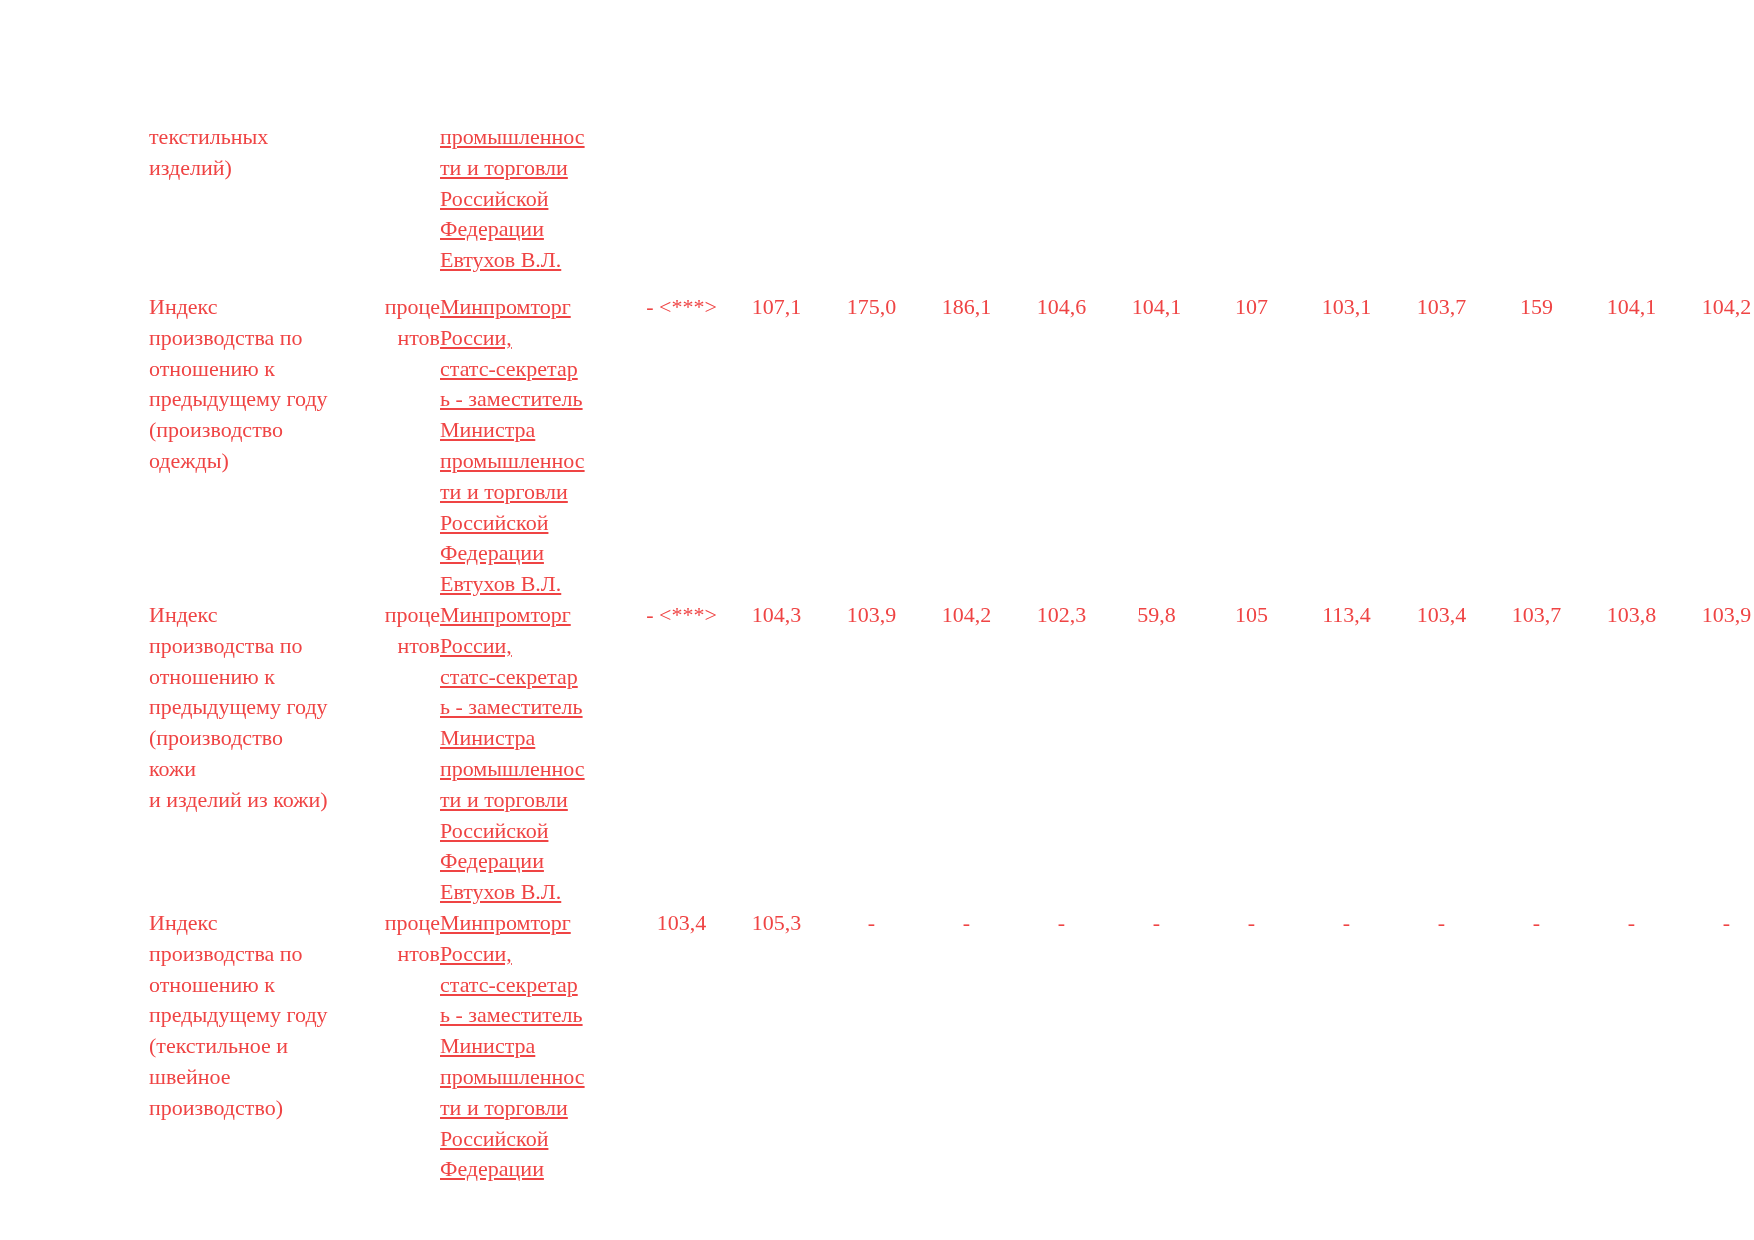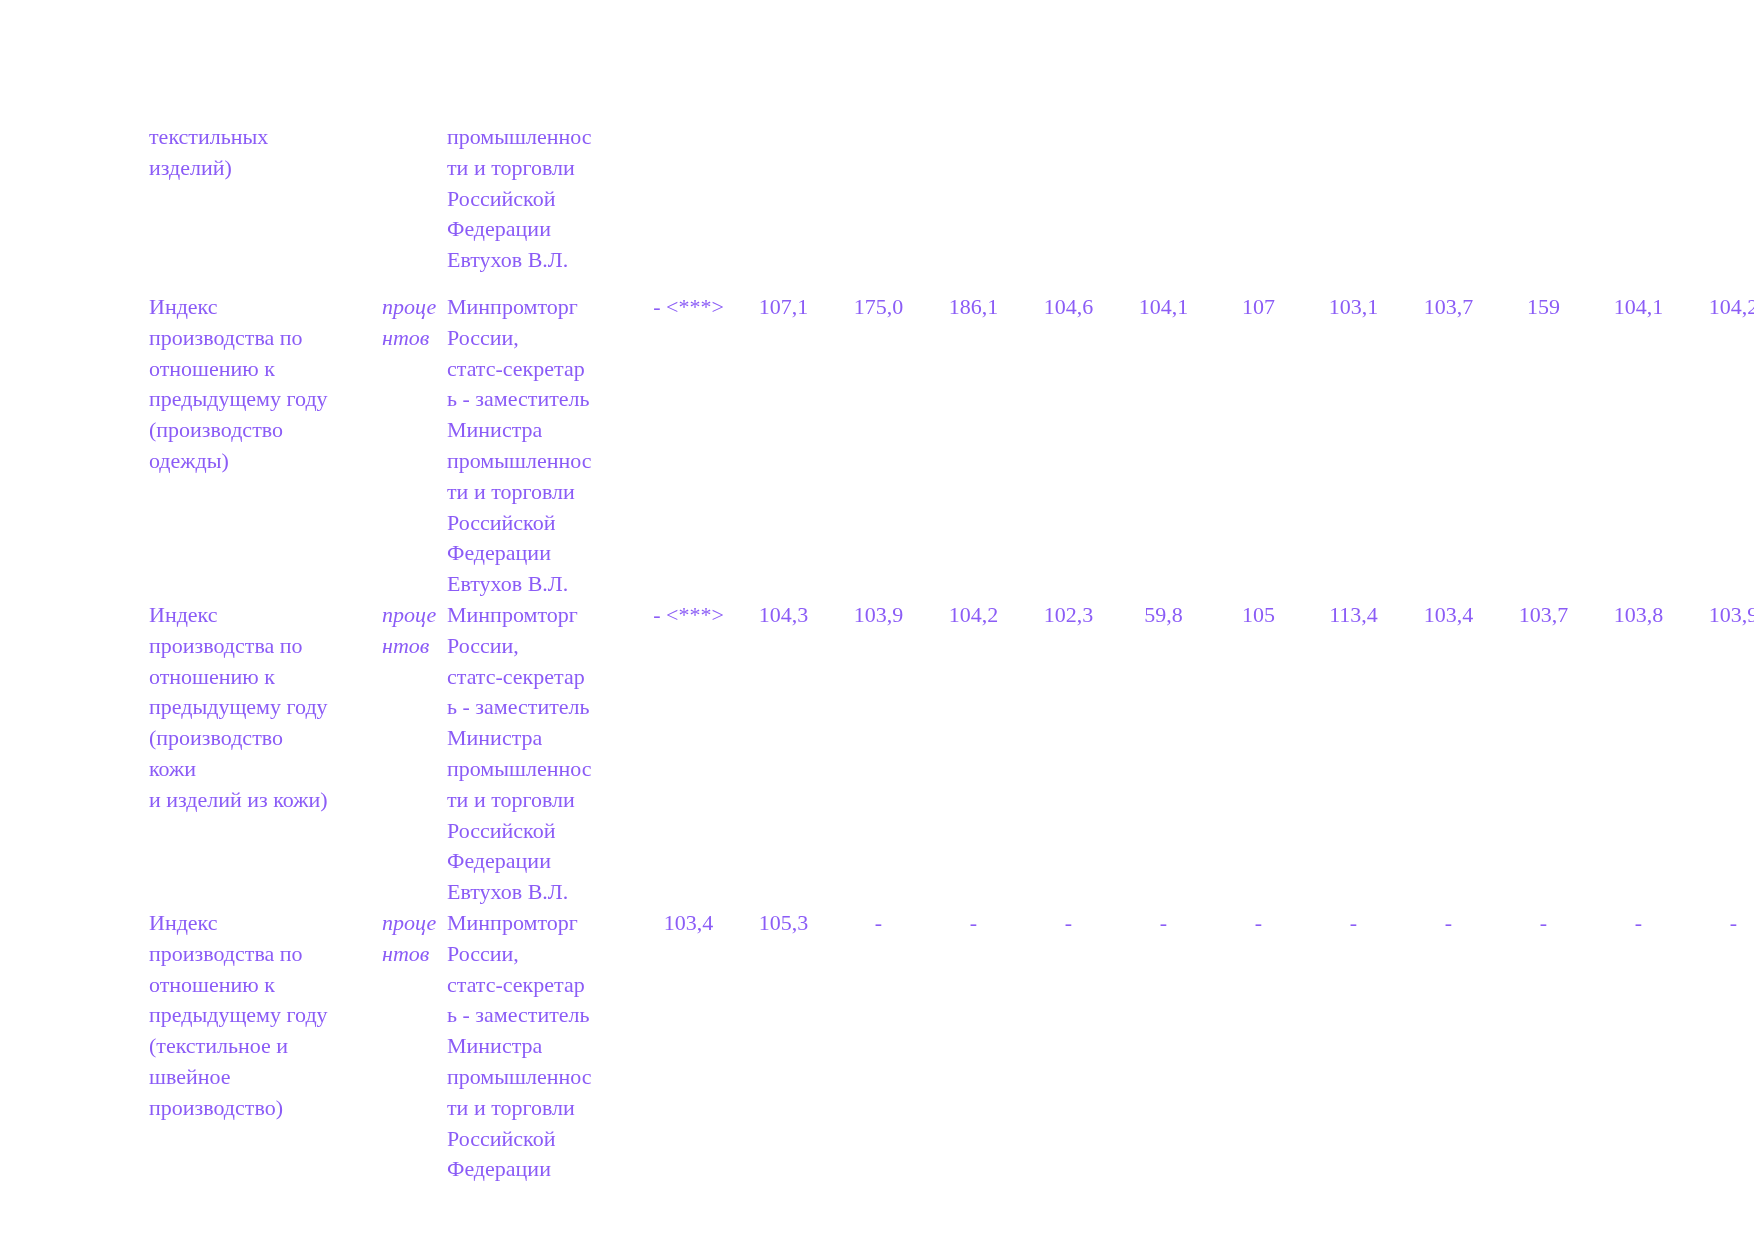--- a/index.html
+++ b/index.html
@@ -6,43 +6,43 @@
     margin: 0;
     padding: 0;
     background: #ffffff;
   }
   .page {
     position: relative;
     width: 1754px;
     height: 1240px;
     background: #ffffff;
     overflow: hidden;
-    color: #8b5cf6;
+    color: #ef4444;
     font-family: "Liberation Serif", "DejaVu Serif", serif;
     font-size: 22px;
     line-height: 30.8px;
   }
   .trow {
     position: absolute;
     left: 0;
     width: 1781px;
     display: flex;
     align-items: flex-start;
   }
   .trow:nth-of-type(1) { top: 122px; }
   .trow:nth-of-type(2) { top: 292px; }
   .trow:nth-of-type(3) { top: 600px; }
   .trow:nth-of-type(4) { top: 908px; }
   .cell {
     flex: none;
     white-space: pre-line;
   }
   .c-name { margin-left: 149px; width: 186px; }
-  .c-unit { margin-left: 47px;  width: 58px;  text-align: left; font-style: italic; }
-  .c-resp { margin-left: 7px;   width: 154px; }
+  .c-unit { margin-left: 47px;  width: 58px;  text-align: right; }
+  .c-resp {   width: 154px; text-decoration: underline; }
   .c-gap  { width: 40px; }
   .c-val  { width: 95px; text-align: center; }
 </style>
 </head>
 <body>
 
 <div class="page">
 
   <div class="trow">
     <div class="cell c-name">текстильных

